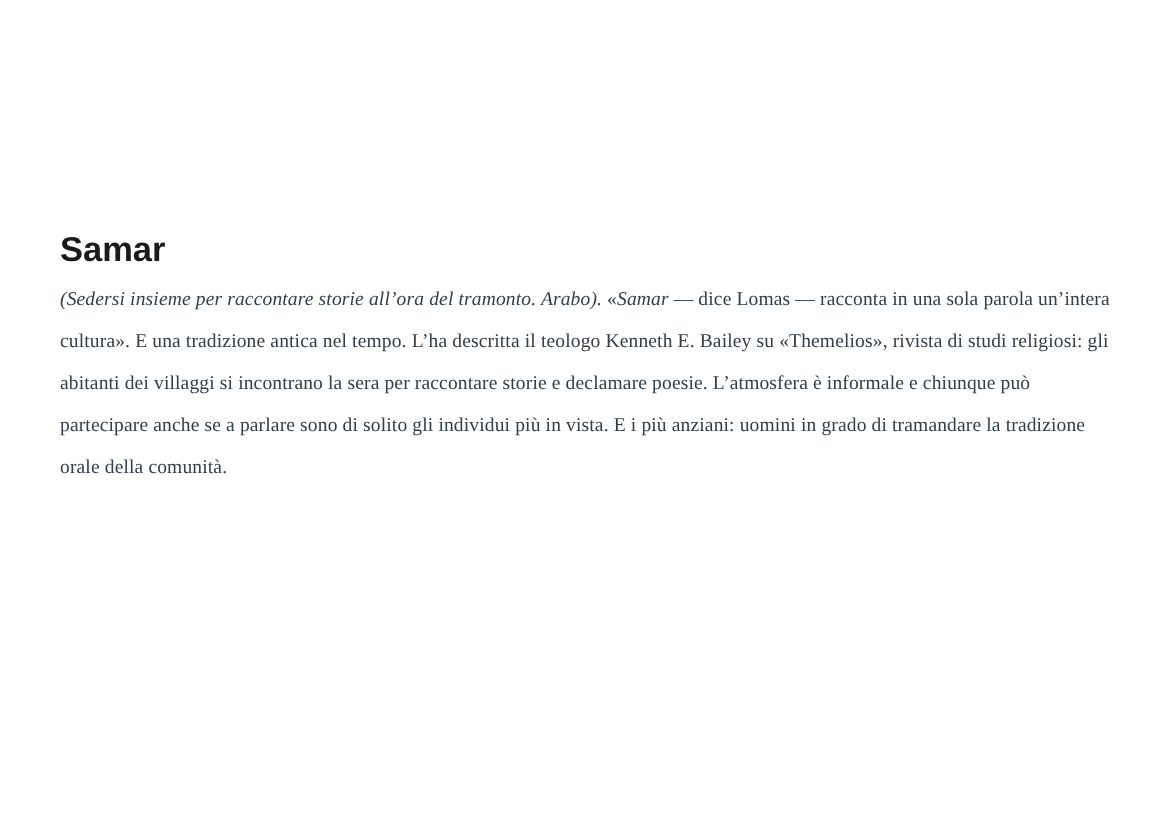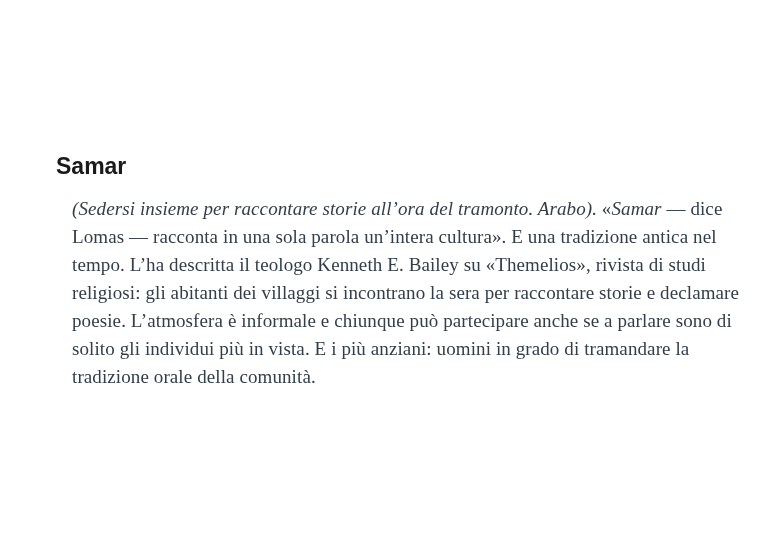--- a/index.html
+++ b/index.html
@@ -8,37 +8,37 @@
   }
   body {
     width: 768px;
     height: 560px;
     background: #ffffff;
     overflow: hidden;
     position: relative;
   }
   .article {
     position: absolute;
-    left: 56px;
+    left: 40px;
     top: 153px;
     width: 700px;
     filter: blur(0.3px);
   }
   .heading {
     font-family: "Liberation Sans", sans-serif;
     font-weight: 700;
     font-size: 23px;
     line-height: 26px;
     margin: 0 0 6px 0;
   }
   .paragraph {
     font-family: "Liberation Serif", serif;
-    font-size: 19px;
+    font-size: 13px;
     line-height: 28px;
-    margin: 16px;
+    margin: 0;
     letter-spacing: 0.1px;
   }
   .paragraph .italic {
     font-style: italic;
   }
   .paragraph .regular {
     font-style: normal;
   }
 </style>
 </head>

